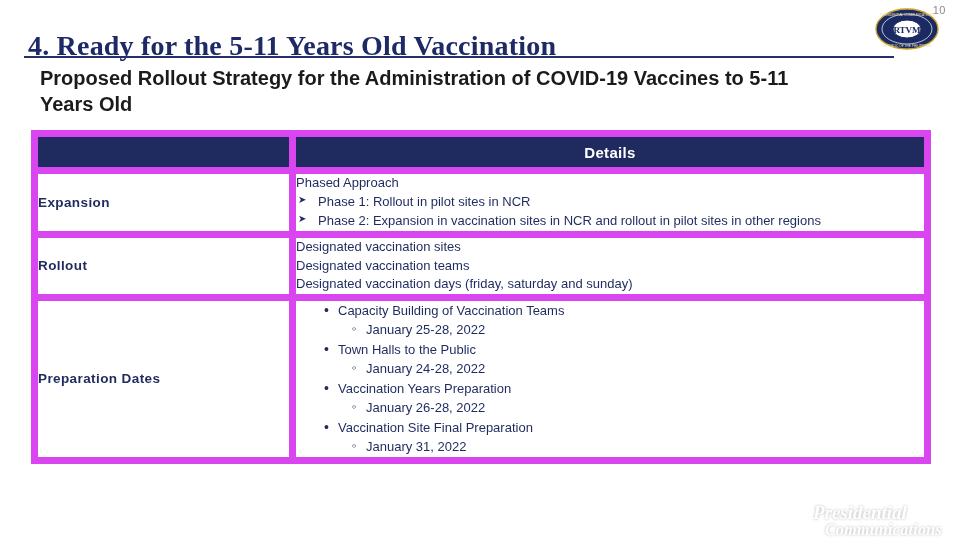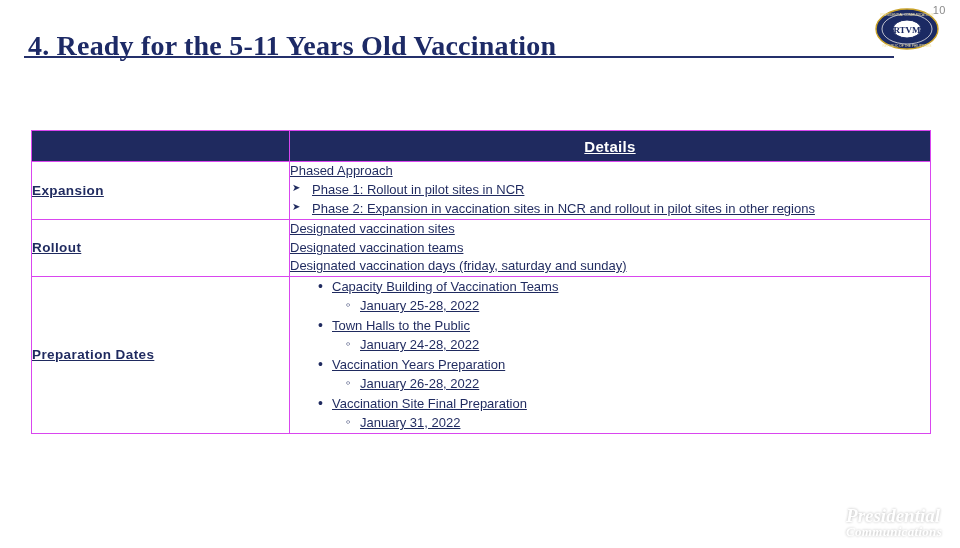--- a/index.html
+++ b/index.html
@@ -67,24 +67,23 @@
   
   .tbl {
     position: absolute;
     left: 31px;
     top: 130px;
     width: 900px;
     border-collapse: collapse;
     table-layout: fixed;
   }
   .tbl td, .tbl th {
-    border: 1px solid #d946ef;
+    border: 7px solid #d946ef;
     vertical-align: middle;
     padding: 0;
-    text-decoration: underline;
   }
   .tbl .lbl-col { width: 258px; }
   .hdr-blank {
     background: #1f2a5f;
     border: 1px solid #1f2a5f;
   }
   .hdr-details {
     background: #1f2a5f;
     color: #ffffff;
     font-size: 15px;
@@ -169,21 +168,21 @@
   .watermark .wm-text {
     font-family: "Liberation Serif", serif;
     font-style: italic;
     font-weight: bold;
     color: #ffffff;
     line-height: 1.0;
     text-align: left;
     text-shadow: 0 0 3px rgba(0,0,0,0.35);
   }
   .watermark .wm-l1 { font-size: 19px; }
-  .watermark .wm-l2 { font-size: 13px; letter-spacing: 0.3px; }
+  .watermark .wm-l2 { font-size: 16px; letter-spacing: 0.3px; margin-left: 12px; }
 </style>
 </head>
 <body>
 
 <div id="slide">
 
   <div class="page-number">10</div>
 
   <div class="slide-title">4. Ready for the 5-11 Years Old Vaccination</div>
   <div class="title-rule"></div>
@@ -192,20 +191,21 @@
     <svg viewBox="0 0 66 42" width="66" height="42" aria-hidden="true">
       <ellipse cx="33" cy="21" rx="31" ry="20" fill="#1b2a63" stroke="#c9a227" stroke-width="1.4"></ellipse>
       <ellipse cx="33" cy="21" rx="25" ry="15" fill="none" stroke="#e8e8e8" stroke-width="0.8"></ellipse>
       <ellipse cx="33" cy="21" rx="14" ry="9" fill="#ffffff" stroke="#1b2a63" stroke-width="1"></ellipse>
       <text x="33" y="24.5" text-anchor="middle" font-family="Liberation Serif, serif" font-size="9" font-weight="bold" fill="#1b2a63">RTVM</text>
       <text x="33" y="8" text-anchor="middle" font-family="Liberation Sans, sans-serif" font-size="3.2" fill="#f2e3a8">PRESIDENTIAL COMMUNICATIONS</text>
       <text x="33" y="38.5" text-anchor="middle" font-family="Liberation Sans, sans-serif" font-size="3.2" fill="#f2e3a8">REPUBLIC OF THE PHILIPPINES</text>
     </svg>
   </div>
 
+  <div class="subtitle">Proposed Rollout Strategy for the Administration of COVID-19 Vaccines to 5-11 Years Old</div>
 
   <table class="tbl">
     <colgroup>
       <col class="lbl-col">
       <col>
     </colgroup>
     <thead>
       <tr>
         <th class="hdr-blank"></th>
         <th class="hdr-details">Details</th>

